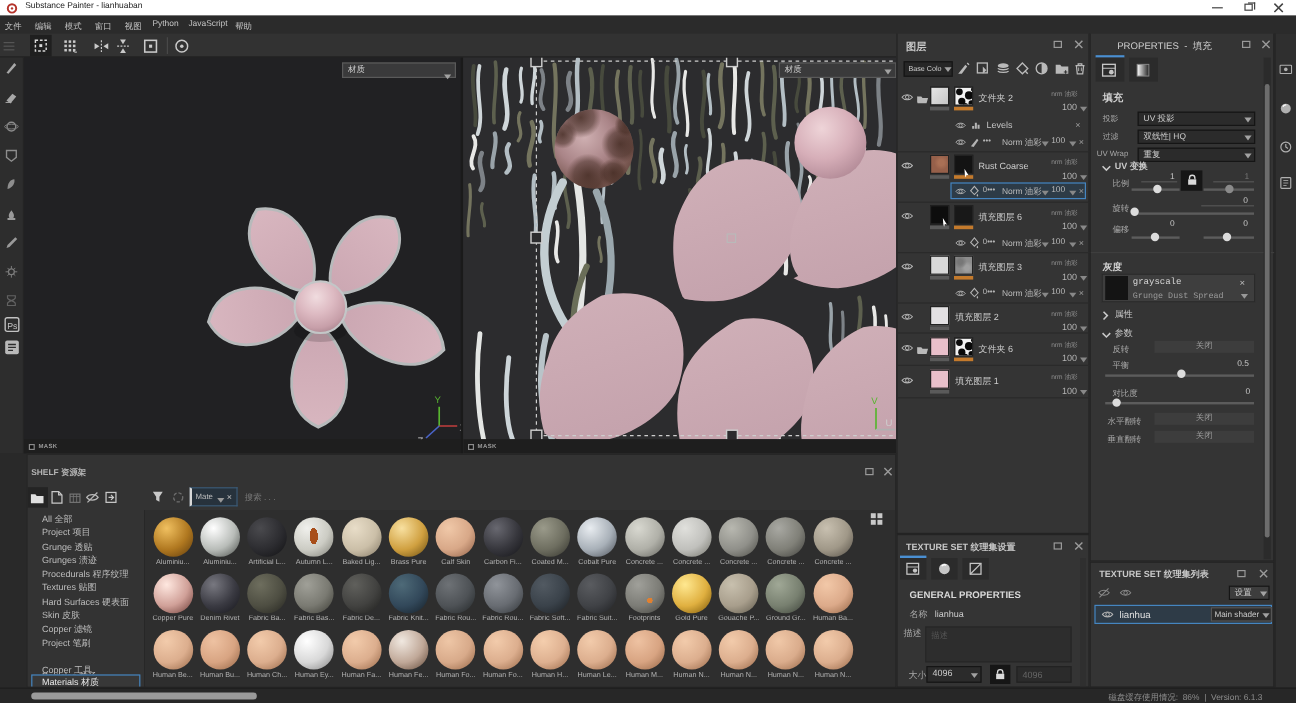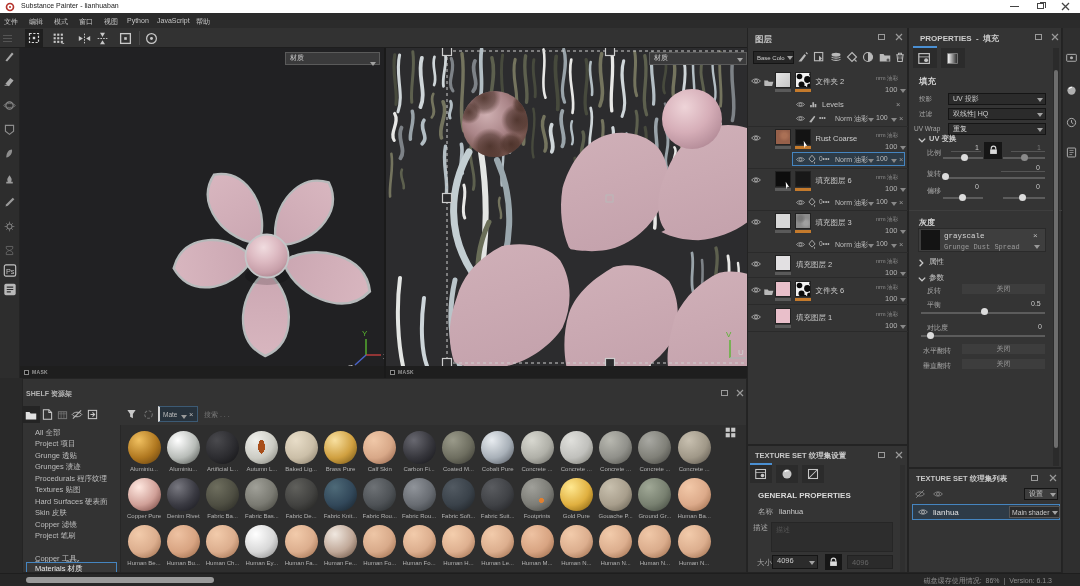--- a/index.html
+++ b/index.html
@@ -566,21 +566,21 @@
     </svg>
     <div class="abs" style="left:27px;top:280px;width:16px;height:16px;background:#e9bfca;border:1px solid #222"></div>
     <div class="t" style="left:48px;top:284.5px;font-size:7.5px;color:#cdcdcd;font-weight:normal;">填充图层 1</div>
     <div class="t" style="left:128px;top:283px;font-size:5.5px;color:#909090;font-weight:normal;">nrm 油彩</div>
     <div class="t" style="left:137px;top:293px;font-size:7.5px;color:#b4b4b4;font-weight:normal;">100</div>
     <i class="caret" style="left:152px;top:296.5px;border-top-color:#888"></i>
     <div class="abs" style="left:27px;top:297px;width:16px;height:3px;background:#5a5a5a;"></div>
 <div class="abs" style="left:0px;top:303px;width:161px;height:1px;background:#2a2a2a;"></div>
 </div>
 <div class="abs" style="left:908px;top:28px;width:154px;height:440px;background:#343434;border:1px solid #232323;border-top:none">
-<div class="t" style="left:11px;top:5px;font-size:8px;color:#cdcdcd;font-weight:bold;">PROPERTIES&nbsp; - &nbsp;填充</div>
+<div class="t" style="left:22px;top:5px;font-size:8px;color:#cdcdcd;font-weight:normal;">PROPERTIES&nbsp; - &nbsp;填充</div>
 <div class="abs" style="left:126px;top:6px;width:7px;height:6px;background:transparent;border:1.1px solid #9a9a9a"></div>
 <svg class="abs" style="left:142px;top:5px;" width="8" height="8" viewBox="0 0 8 8">
       <path d="M1,1 L7,7 M7,1 L1,7" stroke="#9a9a9a" stroke-width="1.2"></path>
     </svg>
 <div class="abs" style="left:4px;top:18px;width:24px;height:2px;background:#4a8fd2;"></div>
 <div class="abs" style="left:4px;top:20px;width:24px;height:20px;background:#2b2b2b;"></div>
 <svg class="abs" style="left:9px;top:24px;" width="13" height="13" viewBox="0 0 16 16">
       <rect x="1" y="2" width="13" height="12" fill="none" stroke="#c6c6c6" stroke-width="1.4"></rect>
       <path d="M1,6 h13" stroke="#c6c6c6"></path>
       <circle cx="10" cy="10" r="2.4" fill="#c6c6c6"></circle>

